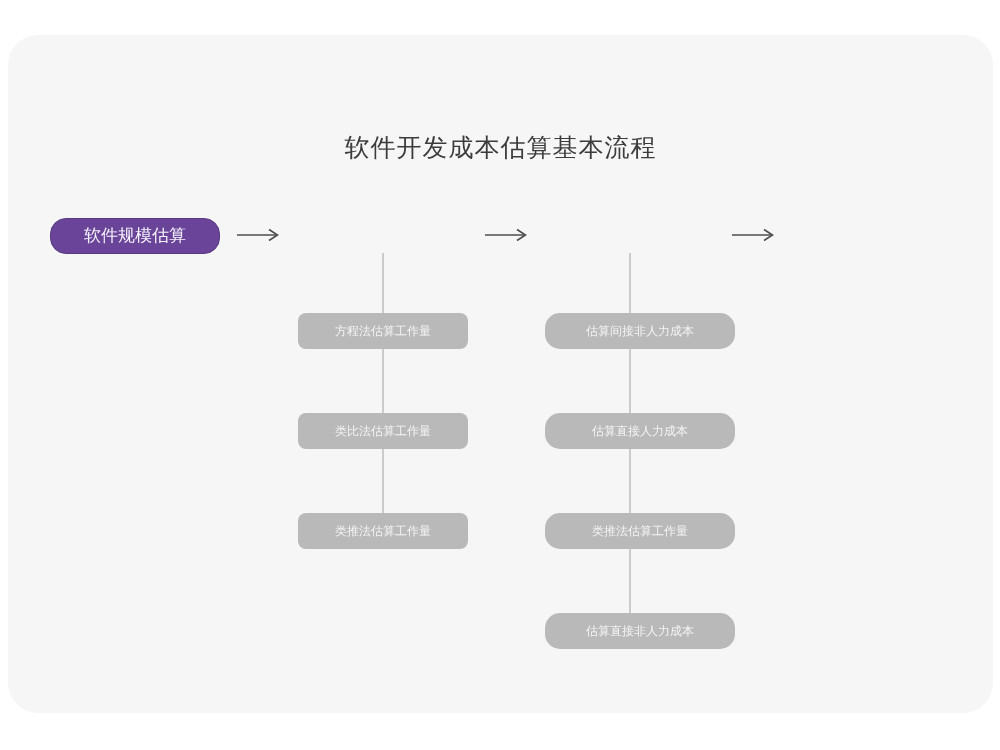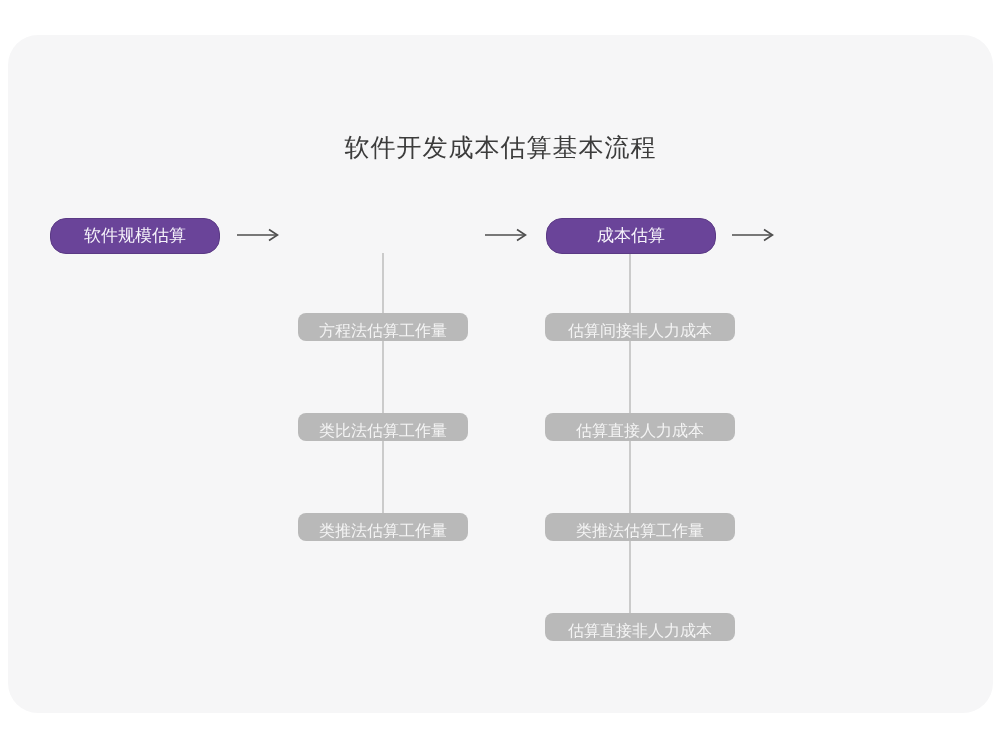--- a/index.html
+++ b/index.html
@@ -65,31 +65,31 @@
   .arrow-3 { left: 722px; }
   .vline {
     position: absolute;
     width: 2px;
     background: #cbcbcb;
   }
   .vline-2 { left: 374px; top: 218px; height: 278px; }
   .vline-3 { left: 621px; top: 218px; height: 379px; }
   .sub {
     position: absolute;
-    height: 28px;
+    height: 36px;
     background: #b9b9b9;
     border-radius: 8px;
     color: #f4f4f4;
-    font-size: 16px;
+    font-size: 12px;
     line-height: 36px;
     text-align: center;
     white-space: nowrap;
   }
   .col2 { left: 290px; width: 170px; }
-  .col3 { left: 537px; width: 190px; }
+  .col3 { left: 537px; width: 190px; border-radius: 15px; }
   .row-1 { top: 278px; }
   .row-2 { top: 378px; }
   .row-3 { top: 478px; }
   .row-4 { top: 578px; }
 </style>
 </head>
 <body>
 
 <div class="canvas">
   <div class="card">
@@ -106,21 +106,20 @@
     <svg class="arrow arrow-2" viewBox="0 0 48 14">
       <line x1="2" y1="7" x2="42" y2="7" stroke="#4e4e4e" stroke-width="1.6"></line>
       <polyline points="34,1.5 42.5,7 34,12.5" fill="none" stroke="#4e4e4e" stroke-width="1.6"></polyline>
     </svg>
     <svg class="arrow arrow-3" viewBox="0 0 48 14">
       <line x1="2" y1="7" x2="42" y2="7" stroke="#4e4e4e" stroke-width="1.6"></line>
       <polyline points="34,1.5 42.5,7 34,12.5" fill="none" stroke="#4e4e4e" stroke-width="1.6"></polyline>
     </svg>
 
     <div class="stage stage-1">软件规模估算</div>
-    <div class="stage stage-3">成本估算</div>
 
     <div class="sub col2 row-1">方程法估算工作量</div>
     <div class="sub col2 row-2">类比法估算工作量</div>
     <div class="sub col2 row-3">类推法估算工作量</div>
 
     <div class="sub col3 row-1">估算间接非人力成本</div>
     <div class="sub col3 row-2">估算直接人力成本</div>
     <div class="sub col3 row-3">类推法估算工作量</div>
     <div class="sub col3 row-4">估算直接非人力成本</div>
 

